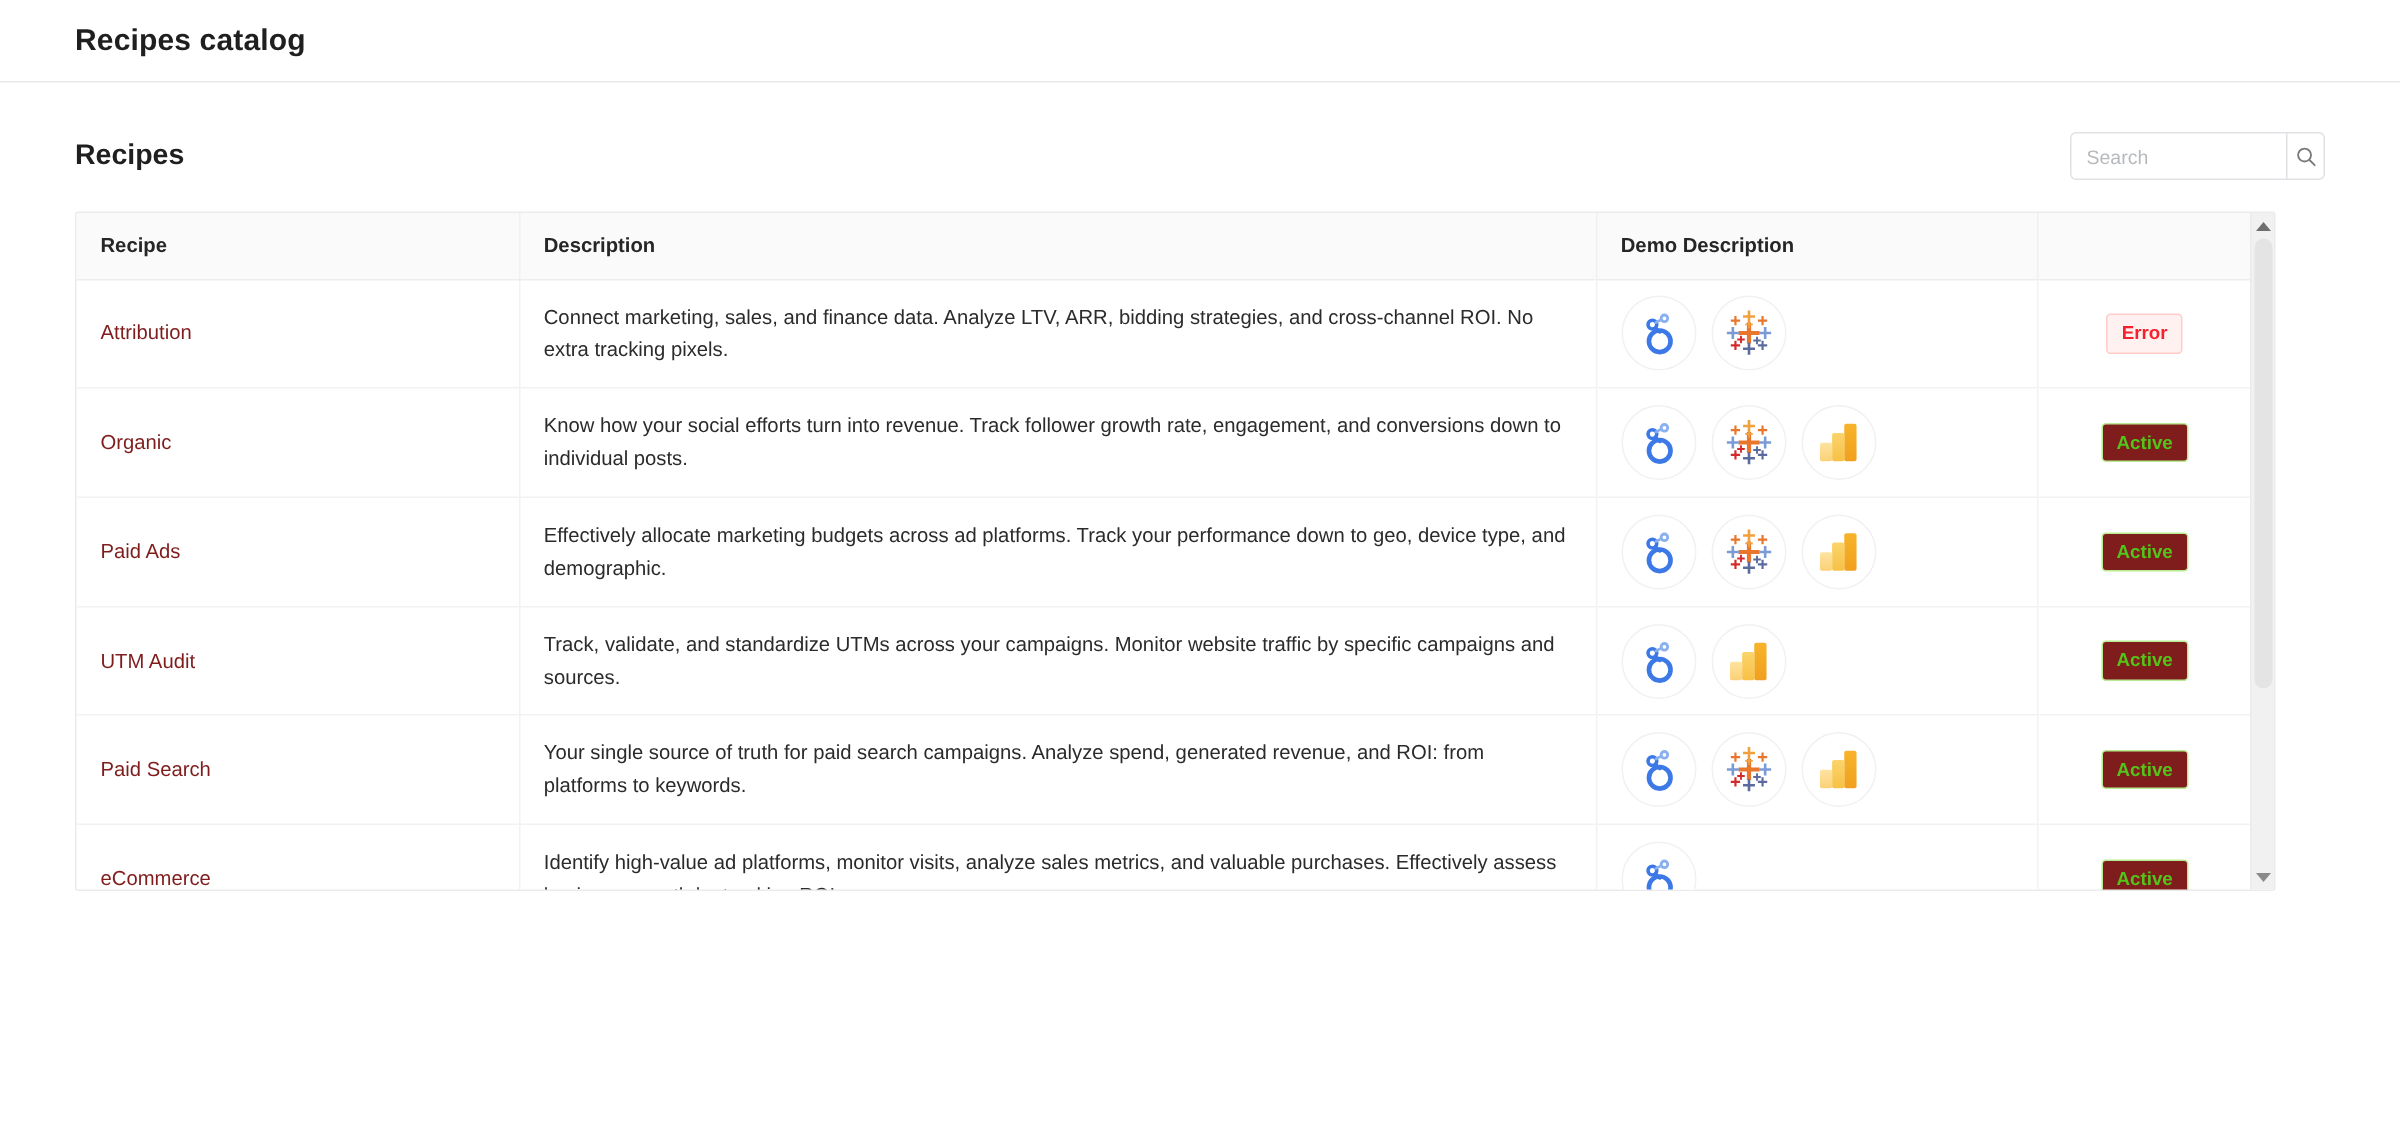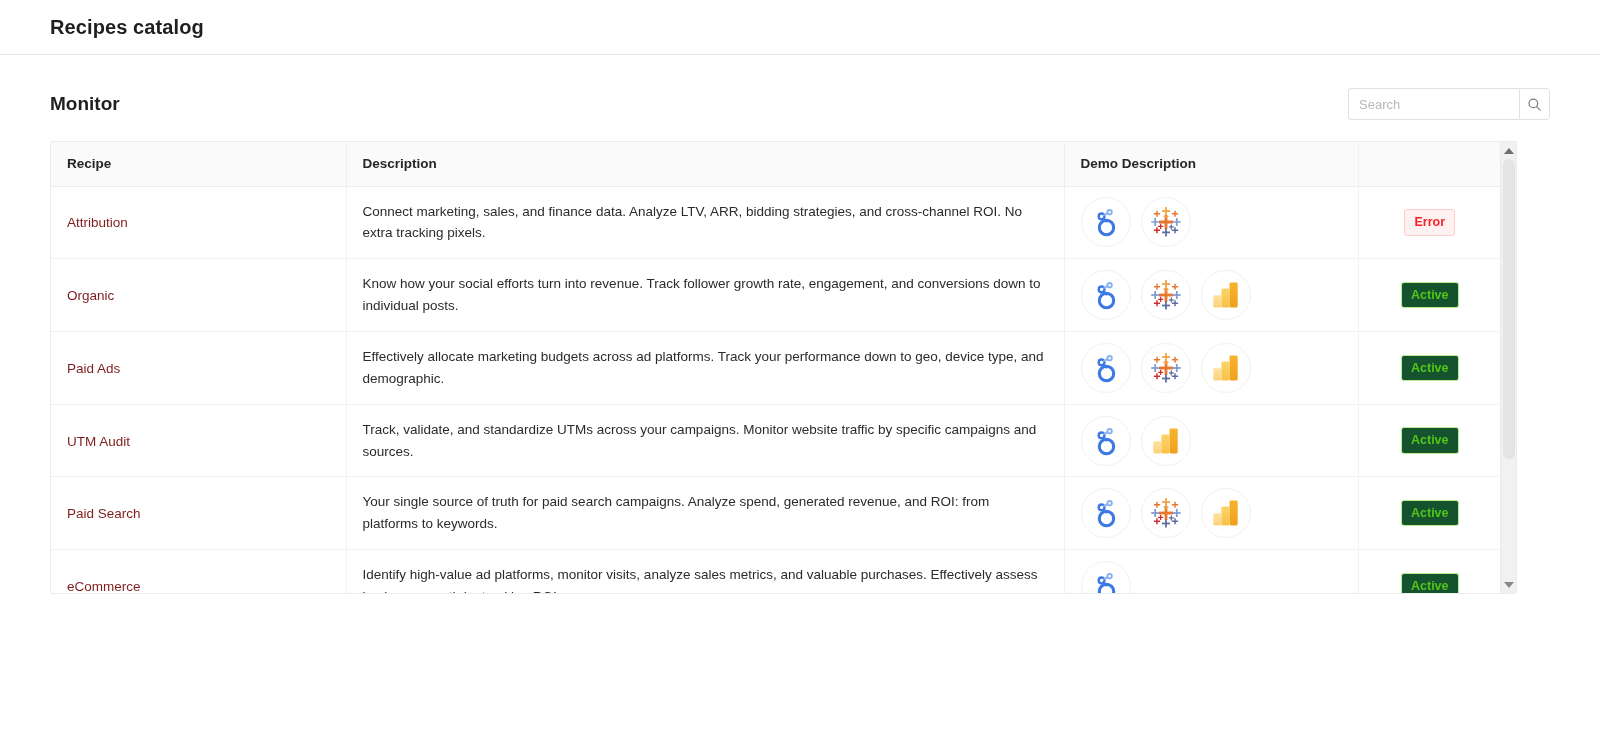--- a/index.html
+++ b/index.html
@@ -58,20 +58,21 @@
     border: 1px solid #dfe1e5;
     border-right: none;
     border-radius: 4px 0 0 4px;
     padding: 0 10px;
     font-size: 13px;
     font-family: "Liberation Sans", sans-serif;
     color: #3c4043;
     outline: none;
     background: #fff;
     min-width: 0;
+    margin-left: 32px;
   }
   .search-input::placeholder { color: #b6b9bd; }
   .search-btn {
     width: 36px;
     border: 1px solid #dfe1e5;
     border-radius: 0 4px 4px 0;
     background: #fff;
     display: flex;
     align-items: center;
     justify-content: center;
@@ -159,21 +160,21 @@
     font-family: "Liberation Sans", sans-serif;
     font-weight: bold;
   }
   .badge.error {
     color: #f5222d;
     background: #fff1f0;
     border: 1px solid #ffccc7;
   }
   .badge.active {
     color: #52c41a;
-    background: #14532d;
+    background: #7f1d1d;
     border: 1px solid #b7eb8f;
   }
 
   
   .scrollbar {
     position: absolute;
     top: 0; right: 0;
     width: 16px;
     height: 100%;
     background: #f1f1f1;
@@ -207,21 +208,21 @@
 </head>
 <body>
 
 <div class="page-header">
   <h1>Recipes catalog</h1>
 </div>
 
 <div class="content">
 
   <div class="section-bar">
-    <h2 class="section-title">Monitor</h2>
+    <h2 class="section-title">Recipes</h2>
 
     <div class="search-group">
       <input class="search-input" type="text" placeholder="Search" style="">
       <button class="search-btn">
         <span>
           <svg width="15" height="15" viewBox="0 0 16 16">
             <circle cx="6.8" cy="6.8" r="4.6" fill="none" stroke="#7a7a7a" stroke-width="1.3"></circle>
             <line x1="10.3" y1="10.3" x2="14" y2="14" stroke="#7a7a7a" stroke-width="1.3" stroke-linecap="round"></line>
           </svg>
         </span>

